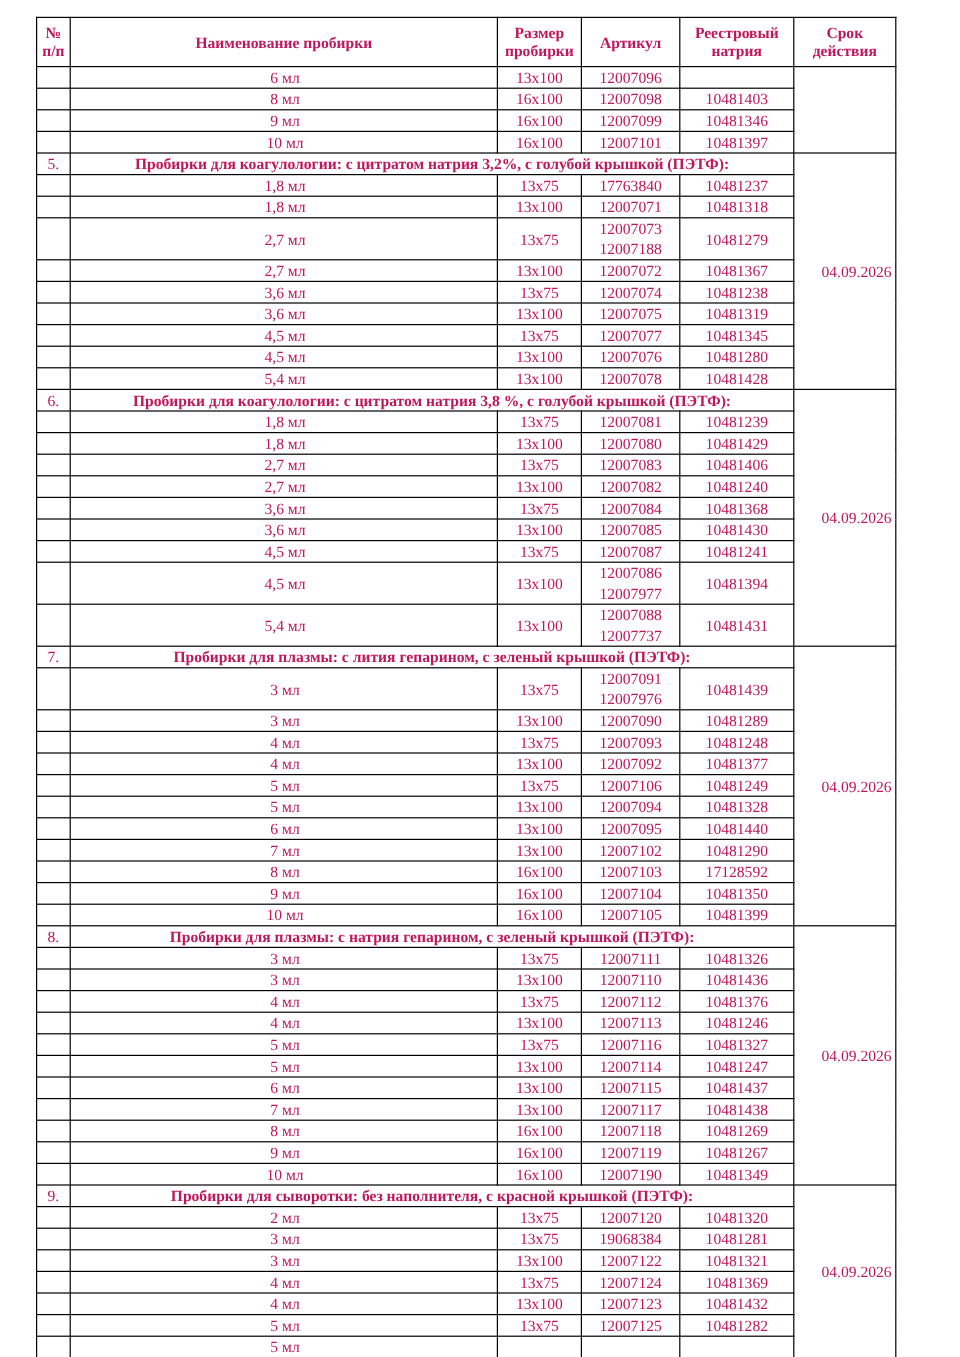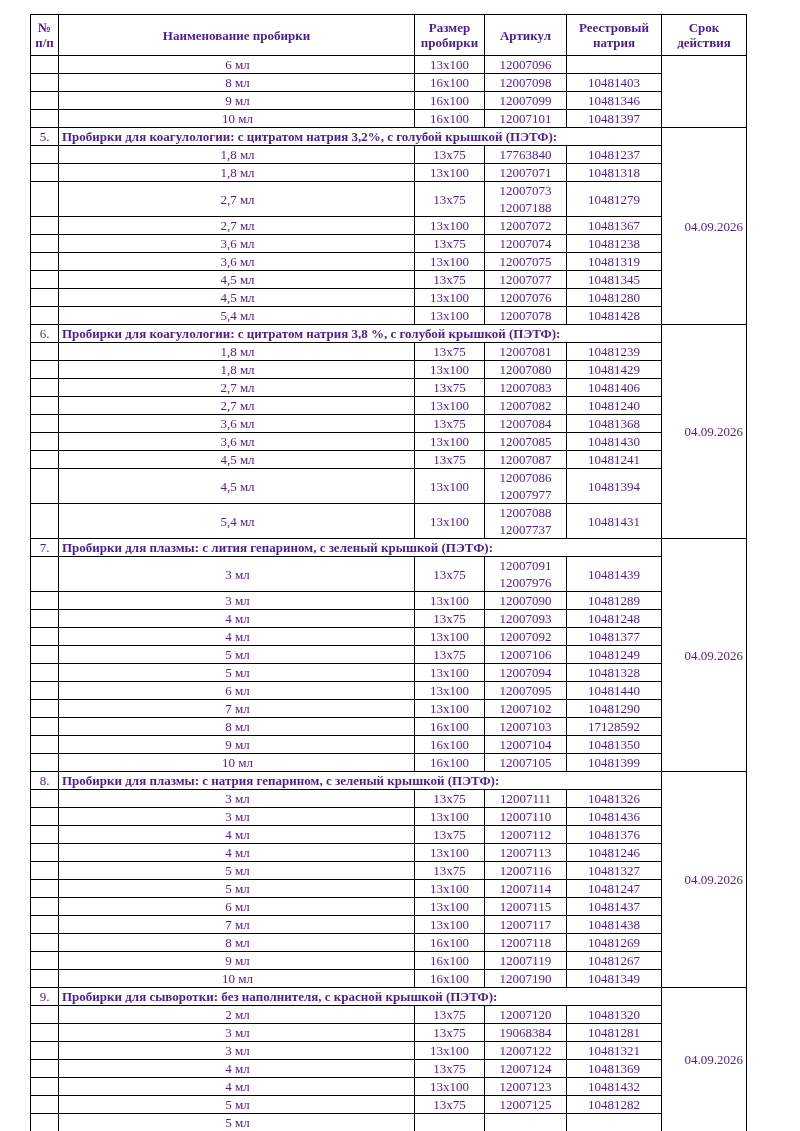--- a/index.html
+++ b/index.html
@@ -14,21 +14,21 @@
     height: 1131px;
     background: #ffffff;
     padding: 14px 0 0 30px;
     overflow: hidden;
   }
   table.tube-table {
     border-collapse: collapse;
     table-layout: fixed;
     width: 716px;
     font-size: 13px;
-    color: #4c1d95;
+    color: #be185d;
   }
   .tube-table th, .tube-table td {
     border: 1px solid #000;
     vertical-align: middle;
     padding: 0 3px;
     overflow: hidden;
     white-space: nowrap;
   }
   .tube-table thead th {
     font-weight: bold;
@@ -39,21 +39,21 @@
     padding: 2px;
   }
   .tube-table tbody td {
     height: 18px;
     line-height: 17px;
   }
   td.col-name { text-align: center; padding-left: 5px; }
   td.center { text-align: center; }
   td.section-title {
     font-weight: bold;
-    text-align: left;
+    text-align: center;
     white-space: normal;
   }
   td.section-num { text-align: center; }
   td.validity-cell {
     text-align: right;
     vertical-align: middle;
   }
 </style>
 </head>
 <body>

